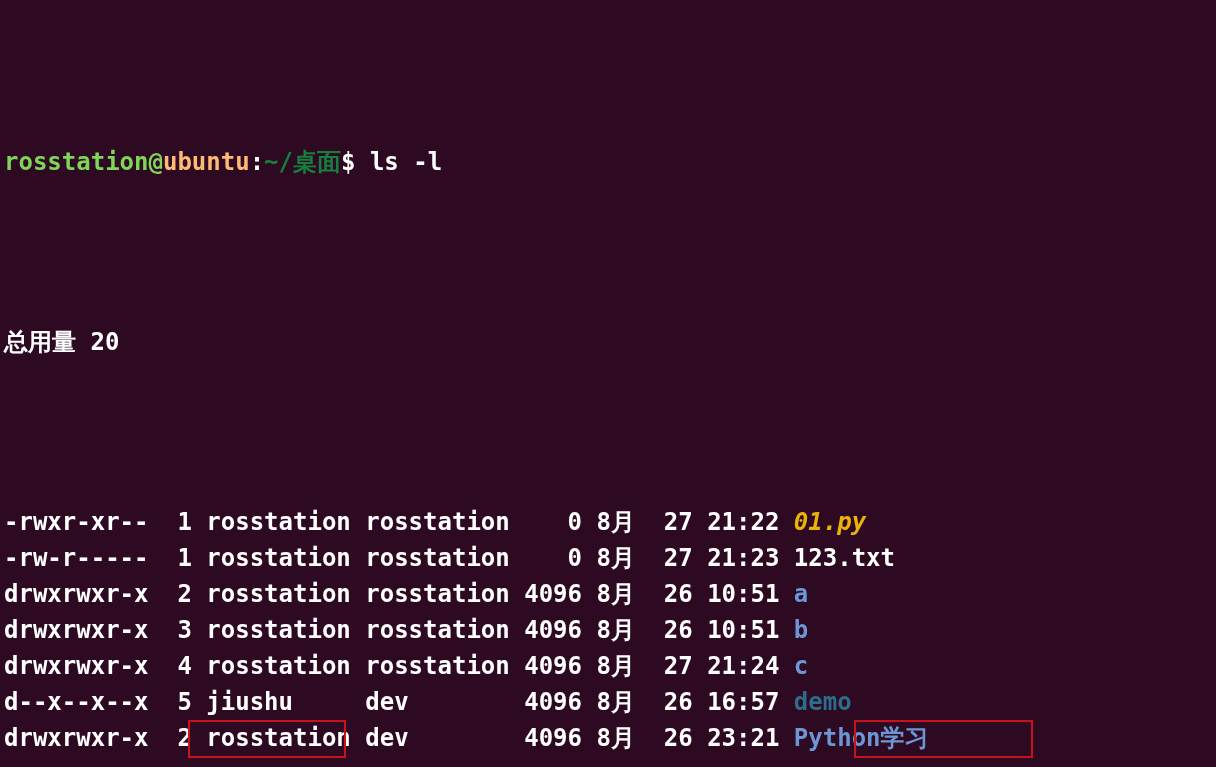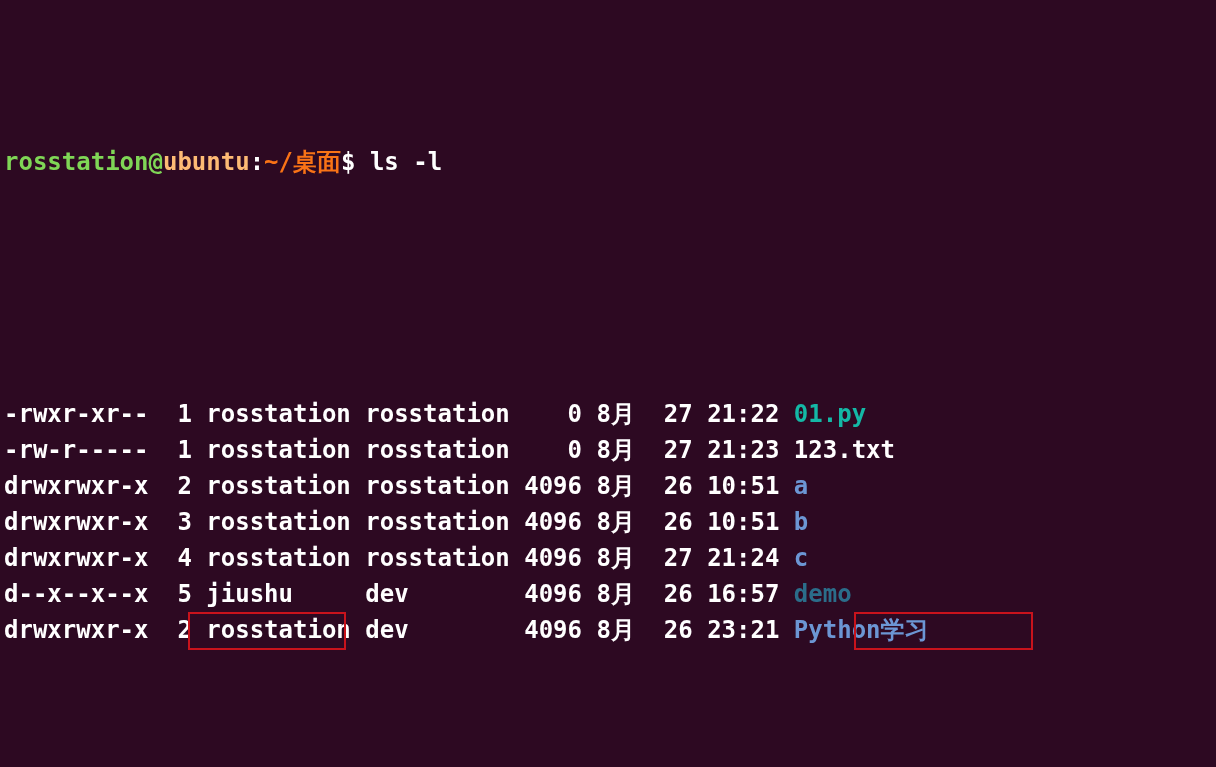--- a/index.html
+++ b/index.html
@@ -14,40 +14,41 @@
     overflow:hidden;
   }
   .term{
     padding:0 4px 0 4px;
     white-space:pre;
   }
   .row{white-space:pre;position:relative;}
   .user{color:#7fd656;}
   .host{color:#fdba74;}
   .colon{color:#ffffff;}
-  .path{color:#f97316;}
+  .path{color:#15803d;}
   .dollar{color:#ffffff;}
-  .exe{color:#14b8a6;}
+  .exe{color:#eab308;font-style:italic;}
   .dir{color:#6c96d4;}
   .demo{color:#2b6d8a;}
   .box{
     position:absolute;
     border:2px solid #c8131c;
     pointer-events:none;
   }
 </style>
 </head>
 <body>
 
 <div class="term">
 
   
   <div class="row"><span class="user">rosstation</span><span class="user">@</span><span class="host">ubuntu</span><span class="colon">:</span><span class="path">~/桌面</span><span class="dollar">$</span><span> </span><span>ls -l</span></div>
 
   
+  <div class="row">总用量 20</div>
 
   
   <div id="ls1-rows"><div class="row">-rwxr-xr--  1 <span>rosstation</span> rosstation    0 8月  27 21:22 <span class="exe">01.py</span></div><div class="row">-rw-r-----  1 <span>rosstation</span> rosstation    0 8月  27 21:23 <span class="">123.txt</span></div><div class="row">drwxrwxr-x  2 <span>rosstation</span> rosstation 4096 8月  26 10:51 <span class="dir">a</span></div><div class="row">drwxrwxr-x  3 <span>rosstation</span> rosstation 4096 8月  26 10:51 <span class="dir">b</span></div><div class="row">drwxrwxr-x  4 <span>rosstation</span> rosstation 4096 8月  27 21:24 <span class="dir">c</span></div><div class="row">d--x--x--x  5 <span>jiushu    </span> dev        4096 8月  26 16:57 <span class="demo">demo</span></div><div class="row">drwxrwxr-x  2 <span>rosstation</span> dev        4096 8月  26 23:21 <span class="dir">Python学习</span><div class="box" style="left: 184px; top: 0px; width: 154px; height: 34px;"></div><div class="box" style="left: 850px; top: 0px; width: 175px; height: 34px;"></div></div></div>
 
   
   
 
   
   
 

